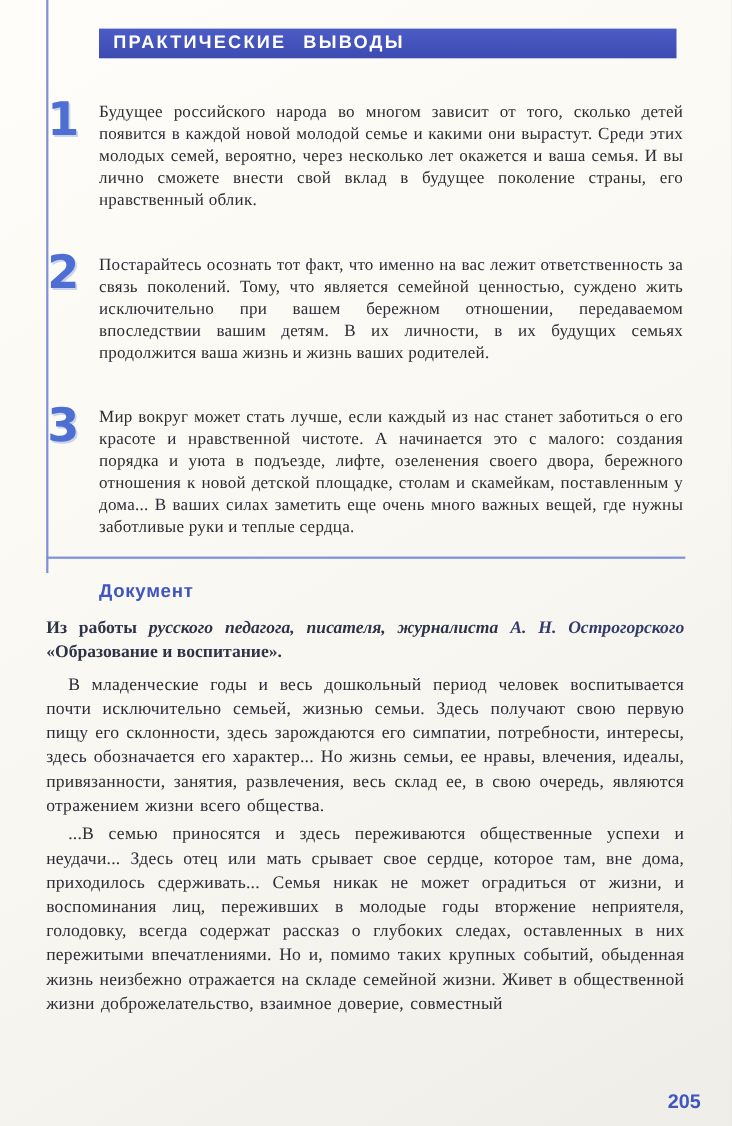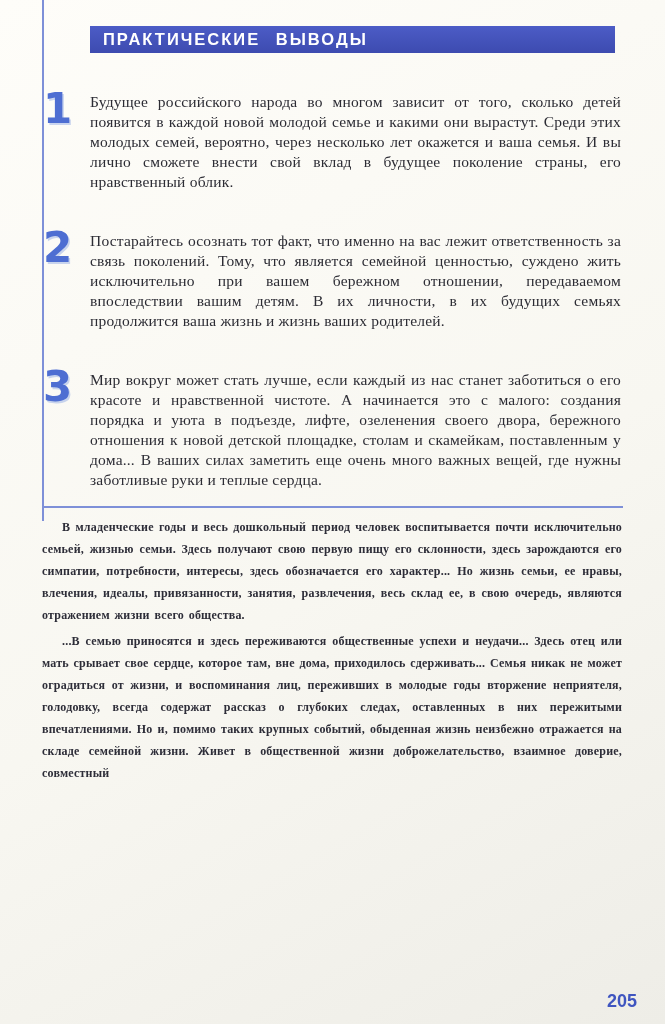--- a/index.html
+++ b/index.html
@@ -49,22 +49,22 @@
   }
 
   .intro {
     margin:12px 43px 0 42px; font-size:16px; line-height:22px;
     font-weight:bold; text-align:justify; color:#2e3348;
   }
   .intro .it { font-style:italic; }
   .intro .author { font-style:italic; color:#333b6b; }
 
   .doc-par {
-    margin:8px 43px 0 42px; font-size:12px; line-height:22px;
-    font-weight:bold; text-align:justify; text-indent:20px;
+    margin:8px 43px 0 42px; font-size:16px; line-height:22px;
+    font-weight:normal; text-align:justify; text-indent:20px;
     letter-spacing:.2px; word-spacing:1.5px; color:#2d2d38;
   }
   .doc-par + .doc-par { margin-top:4px; }
 
   .page-number {
     position:absolute; right:28px; bottom:12px;
     color:var(--accent,#4a62c8); font-size:18px;
     font-family:"Liberation Sans",sans-serif;
     font-weight:bold;
   }
@@ -91,21 +91,23 @@
     </div>
     <div class="conclusion">
       <span class="num">3</span>
       <p class="ctext">Мир вокруг может стать лучше, если каждый из нас станет заботиться о его красоте и нравственной чистоте. А начинается это с малого: создания порядка и уюта в подъезде, лифте, озеленения своего двора, бережного отношения к новой детской площадке, столам и скамейкам, поставленным у дома... В ваших силах заметить еще очень много важных вещей, где нужны заботливые руки и теплые сердца.</p>
     </div>
   </div>
 
   <hr class="divider">
 
   <div>
+    <h3 class="doc-heading">Документ</h3>
 
+    <p class="intro"><span>Из работы </span><span class="it">русского педагога, писателя, журналиста </span><span class="author">А. Н. Острогорского</span><span> «Образование и воспитание».</span></p>
 
     <p class="doc-par">В младенческие годы и весь дошкольный период человек воспитывается почти исключительно семьей, жизнью семьи. Здесь получают свою первую пищу его склонности, здесь зарождаются его симпатии, потребности, интересы, здесь обозначается его характер... Но жизнь семьи, ее нравы, влечения, идеалы, привязанности, занятия, развлечения, весь склад ее, в свою очередь, являются отражением жизни всего общества.</p>
     <p class="doc-par">...В семью приносятся и здесь переживаются общественные успехи и неудачи... Здесь отец или мать срывает свое сердце, которое там, вне дома, приходилось сдерживать... Семья никак не может оградиться от жизни, и воспоминания лиц, переживших в молодые годы вторжение неприятеля, голодовку, всегда содержат рассказ о глубоких следах, оставленных в них пережитыми впечатлениями. Но и, помимо таких крупных событий, обыденная жизнь неизбежно отражается на складе семейной жизни. Живет в общественной жизни доброжелательство, взаимное доверие, совместный</p>
   </div>
 
   <div class="page-number">205</div>
 
 </div>
 
 </body></html>

